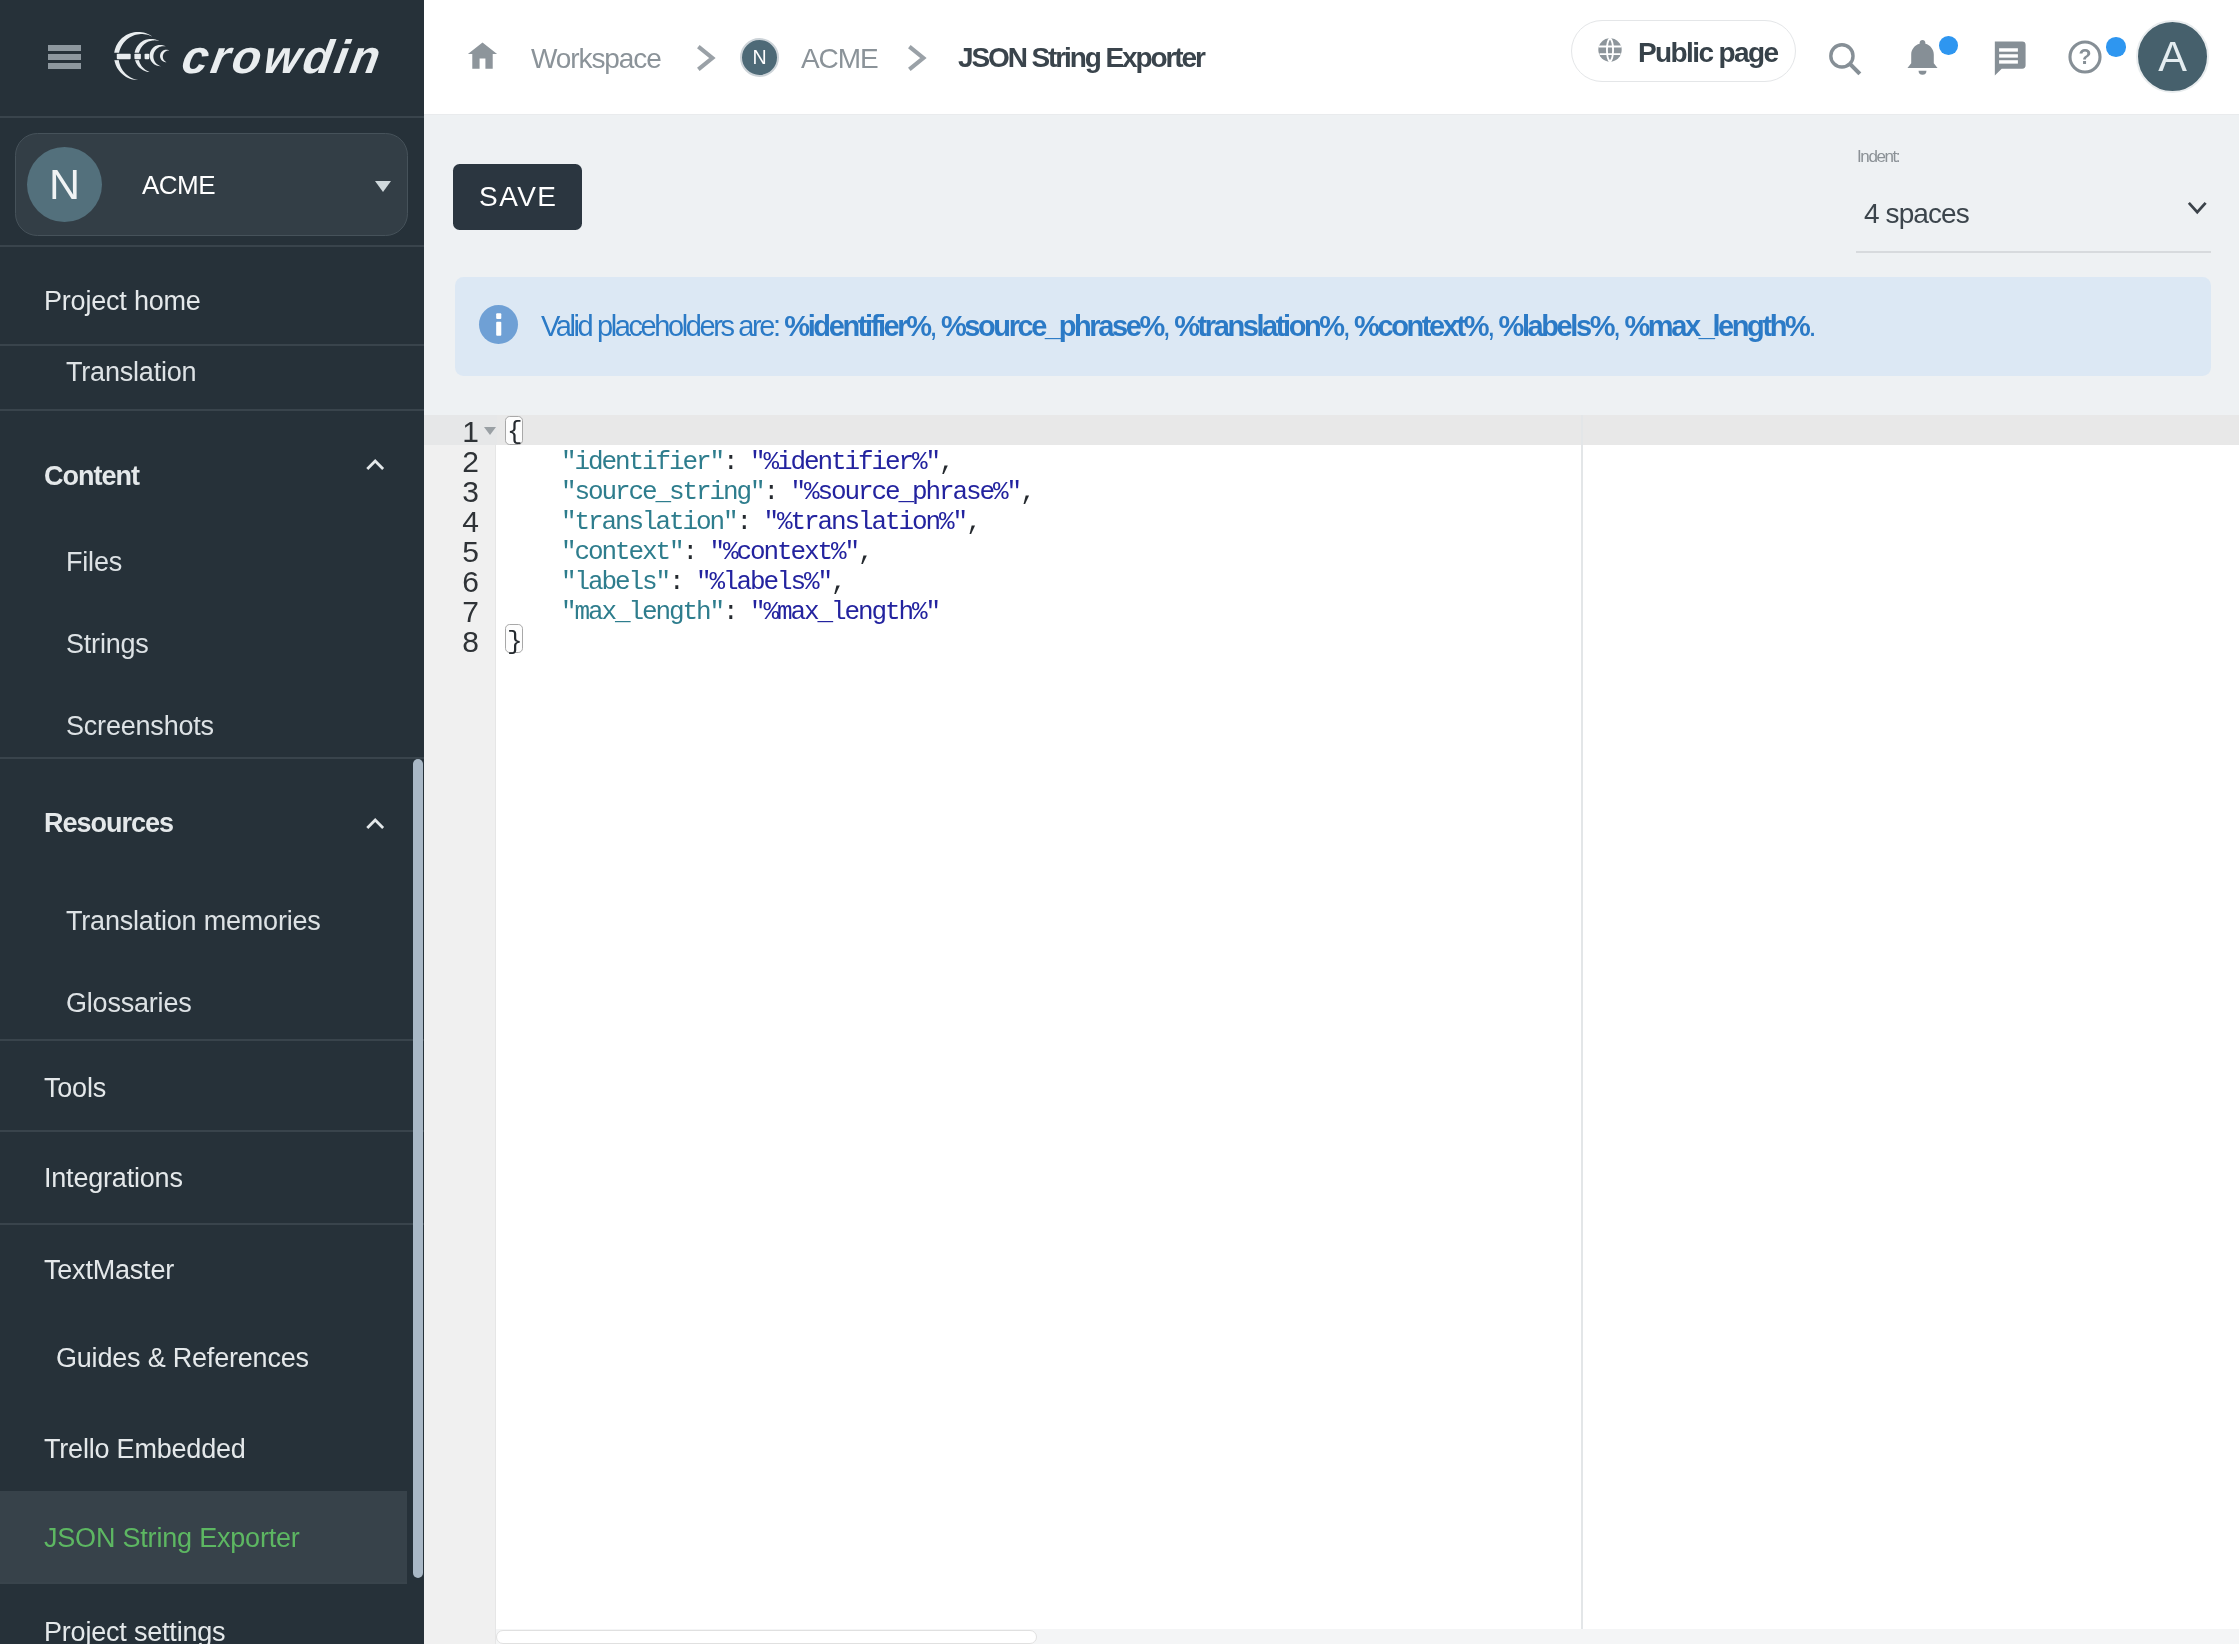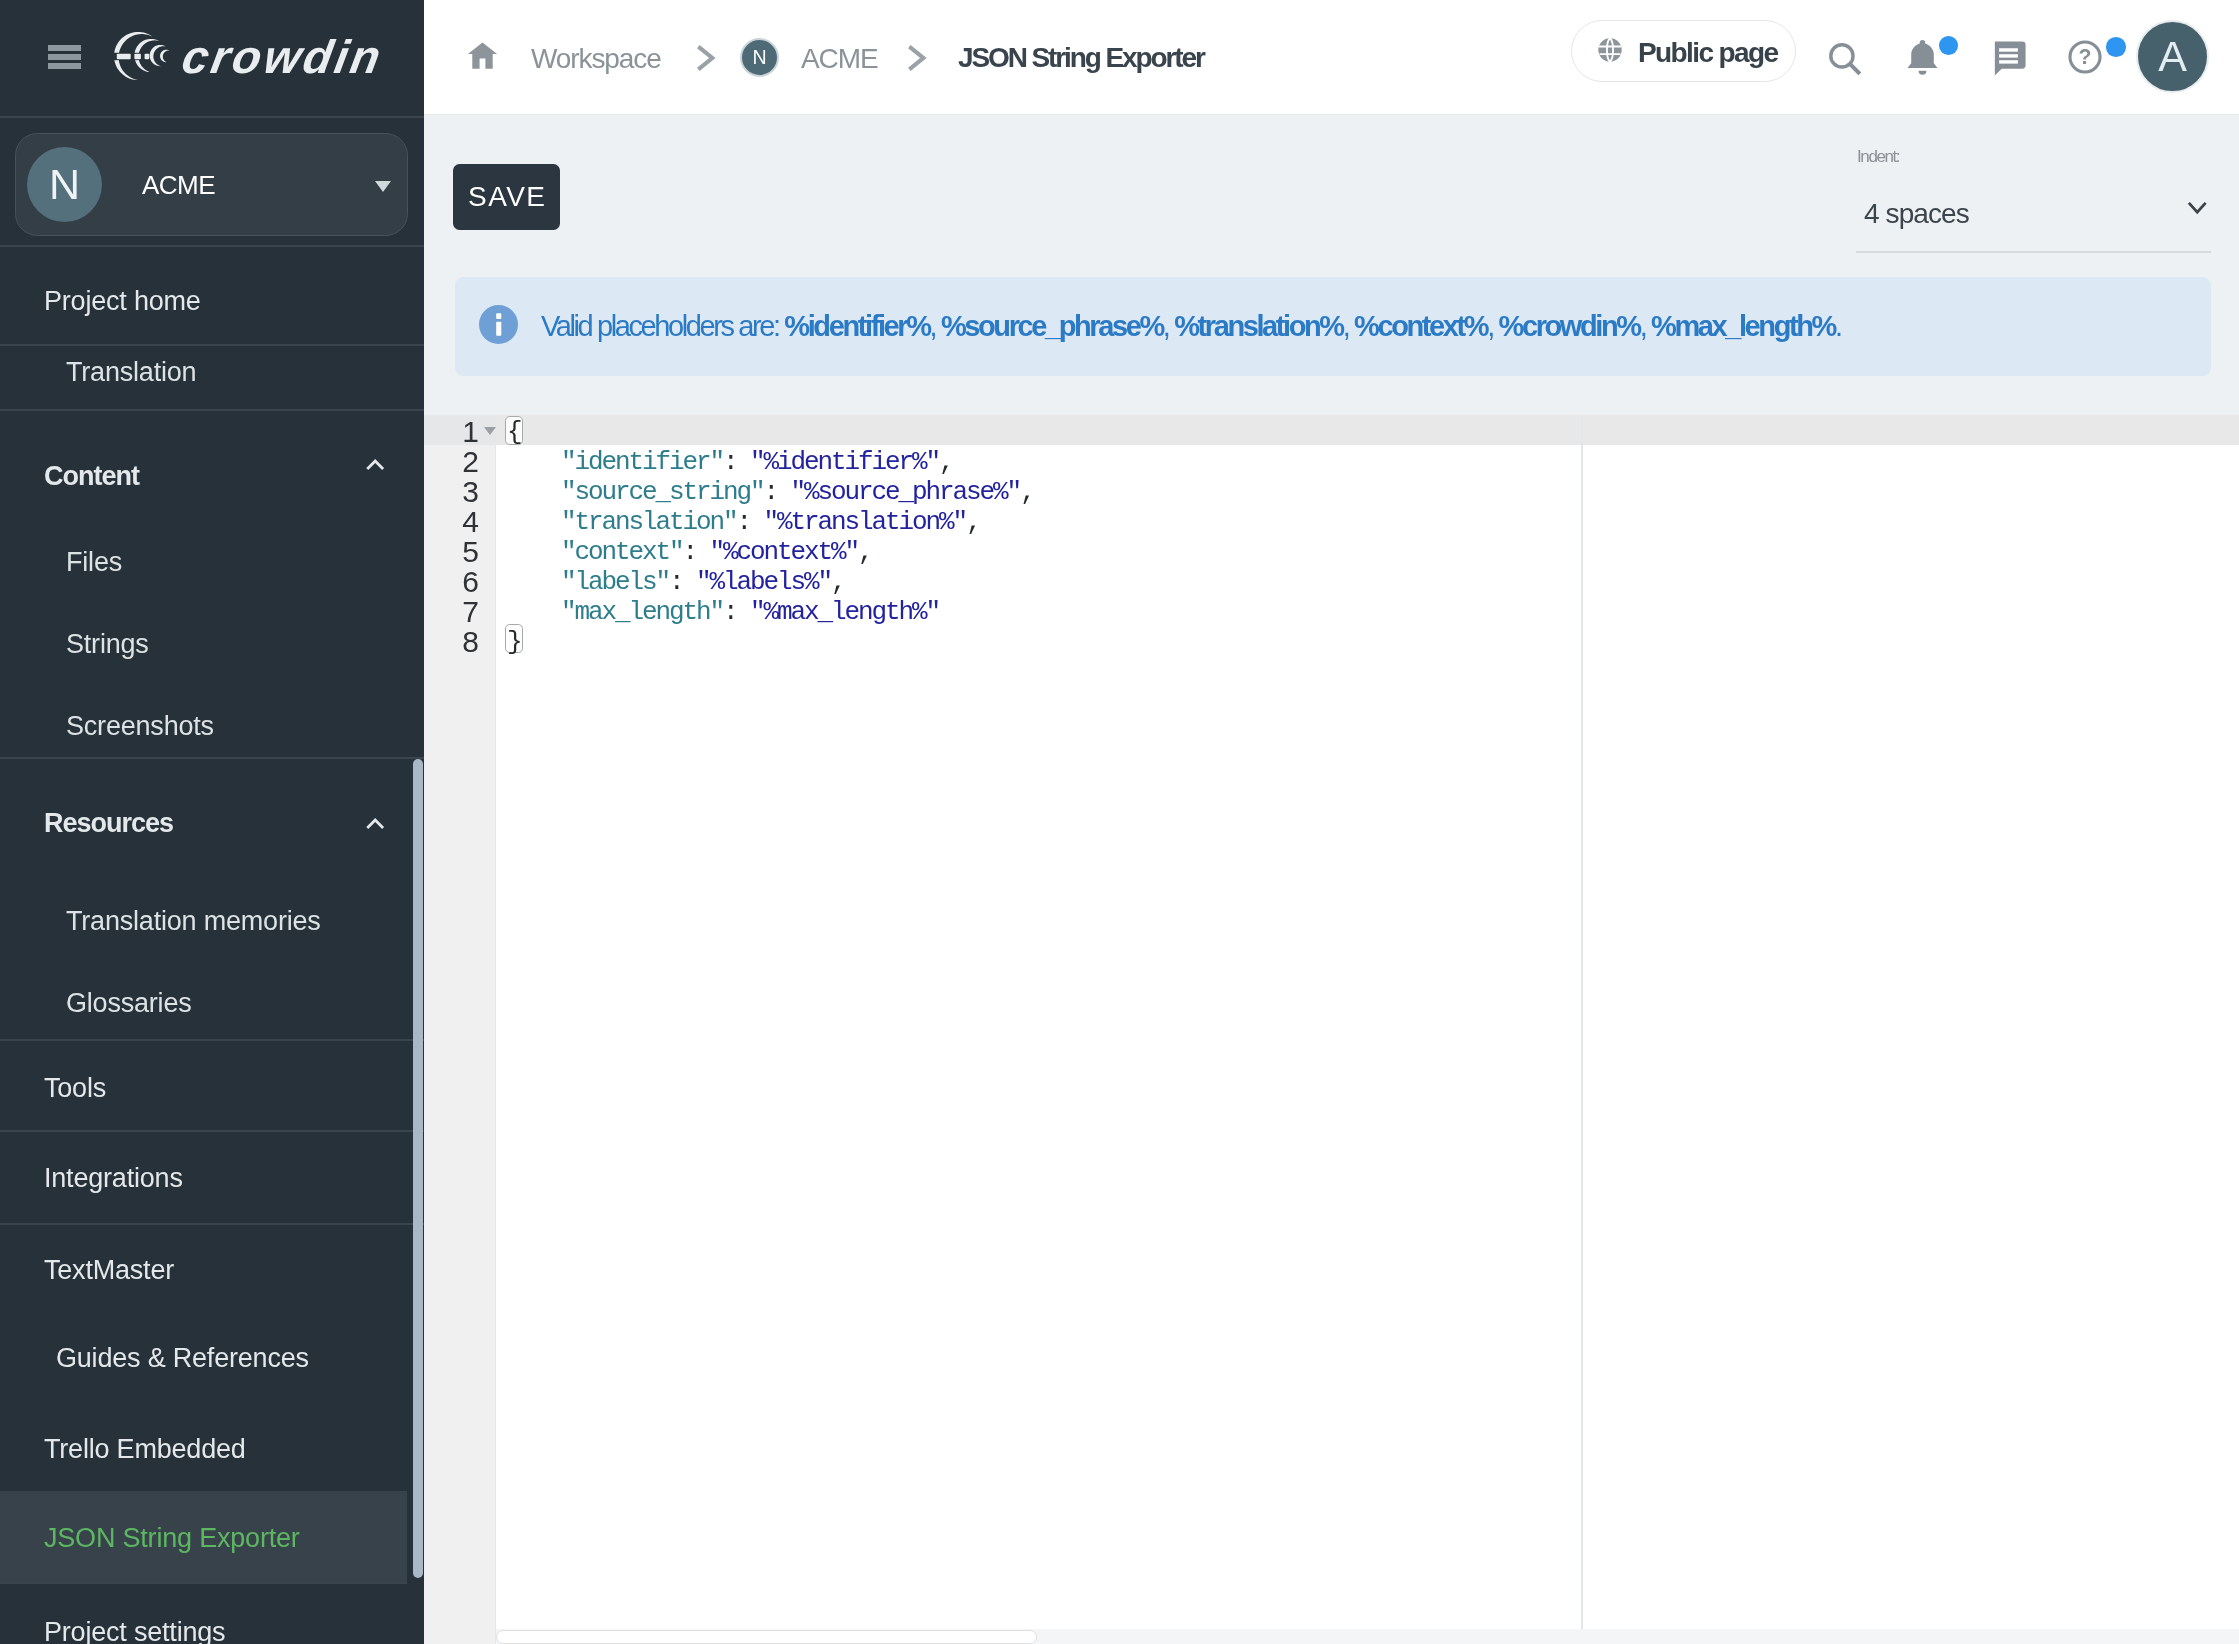--- a/index.html
+++ b/index.html
@@ -15,21 +15,21 @@
   .sitem.top { font-weight:500; }
   .sitem.hdr { font-weight:700; letter-spacing:-1px; }
   .chev-up { position:absolute; }
 
   
   #header { position:absolute; left:424px; top:0; width:2182px; height:115px; background:#ffffff; border-bottom:0.9px solid #e9ebed; }
   .bc-gray { color:#8b9399; font-size:28px; letter-spacing:-1.1px; }
   .bc-dark { color:#3a444c; font-size:28px; font-weight:700; letter-spacing:-2.1px; }
 
   
-  #savebtn { position:absolute; left:453px; top:164px; width:107px; height:66px; background:#2b3640; border-radius:6.5px; color:#ffffff; font-size:28px; font-weight:500; letter-spacing:1.4px; text-indent:1.4px; text-align:center; line-height:66px; }
+  #savebtn { position:absolute; left:453px; top:164px; width:129px; height:66px; background:#2b3640; border-radius:6.5px; color:#ffffff; font-size:28px; font-weight:500; letter-spacing:1.4px; text-indent:1.4px; text-align:center; line-height:66px; }
   #indent-label { position:absolute; left:1857px; top:147px; color:#8b9196; font-size:17px; letter-spacing:-1.4px; }
   #indent-value { position:absolute; left:1864px; top:198px; color:#3c454c; font-size:28px; letter-spacing:-0.9px; }
   #indent-line { position:absolute; left:1856px; top:251px; width:355px; height:1.9px; background:#d7dadd; }
 
   
   #alert { position:absolute; left:455px; top:277px; width:1756px; height:99px; background:#dce8f4; border-radius:8.4px; }
   #alert-text { position:absolute; left:541px; top:310px; font-size:29px; letter-spacing:-2.4px; color:#2b7ac6; white-space:nowrap; }
   #alert-text b { font-weight:700; }
 
   
@@ -111,21 +111,21 @@
     <path fill="none" stroke="#3c434a" stroke-width="3" d="M2 2 L11 12 L20 2"></path>
   </svg>
 <div id="indent-line"></div>
 
 <div id="alert"></div>
 <div class="abs" style="left:479px; top:305px; width:39px; height:39px; border-radius:50%; background:#6fa0d5;"></div>
 <svg class="abs" style="left:479px; top:305px;" width="39" height="39" viewBox="0 0 42 42">
     <rect x="18.5" y="9" width="5.5" height="6" rx="1" fill="#fff"></rect>
     <rect x="18.5" y="18" width="5.5" height="15" rx="1" fill="#fff"></rect>
   </svg>
-<div id="alert-text">Valid placeholders are: <b>%identifier%</b>, <b>%source_phrase%</b>, <b>%translation%</b>, <b>%context%</b>, <b>%crowdin%</b>, <b>%max_length%</b>.</div>
+<div id="alert-text">Valid placeholders are: <b>%identifier%</b>, <b>%source_phrase%</b>, <b>%translation%</b>, <b>%context%</b>, <b>%labels%</b>, <b>%max_length%</b>.</div>
 
 <div id="editor">
   <div id="activeline"></div>
   <div id="gutter"></div>
   <div class="abs" style="left:0; top:0; width:73px; height:30px; background:#e6e7e8;"></div>
   <div id="ruler"></div>
   <div class="brbox" style="top:0.9px;"></div>
   <div class="brbox" style="top:209px;"></div>
   <div id="gutternums" class="mono">1
 2

